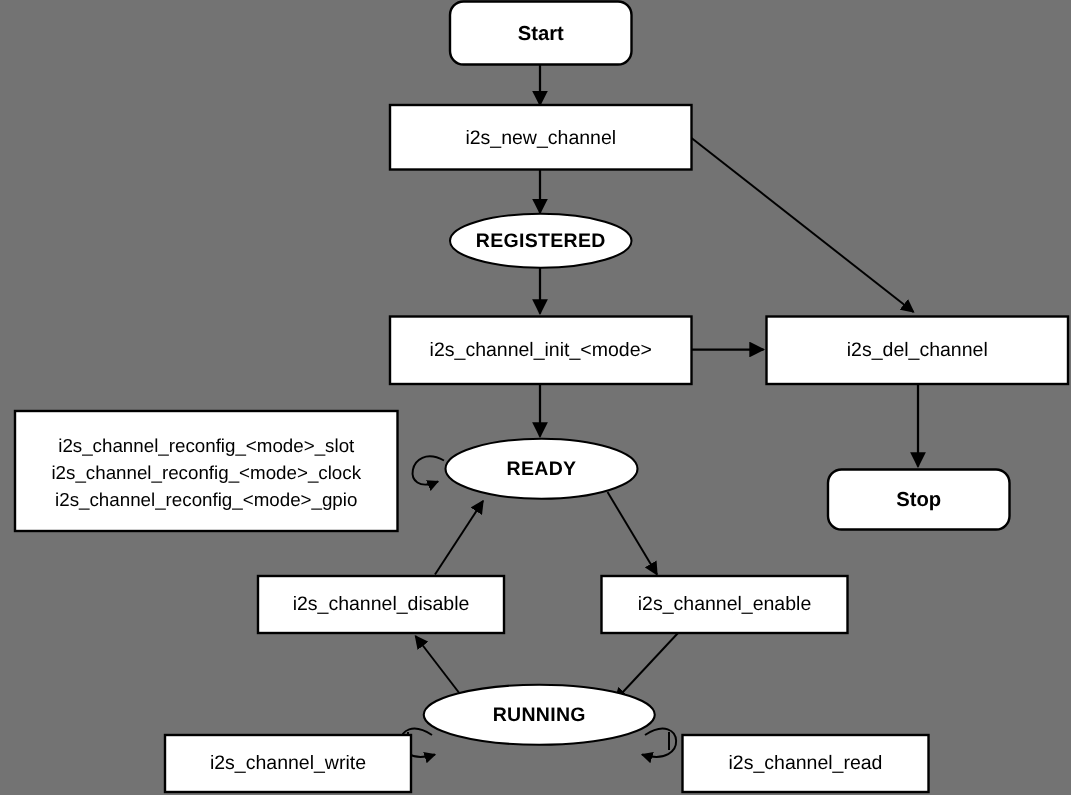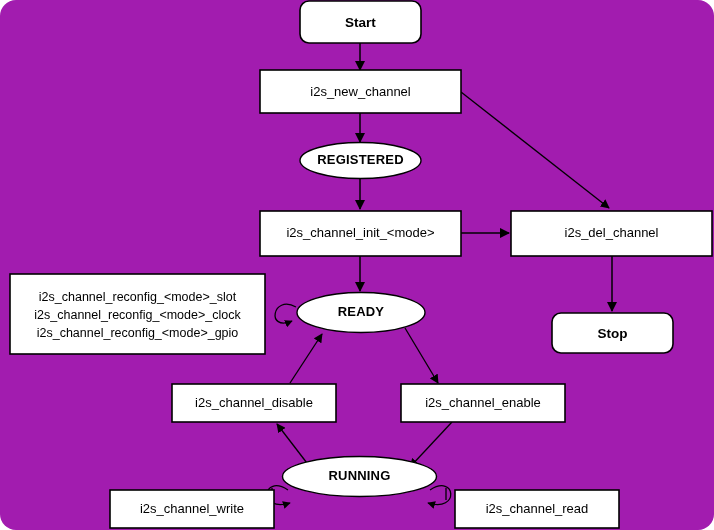--- a/index.html
+++ b/index.html
@@ -10,22 +10,21 @@
   body {
     width: 714px;
     height: 530px;
     font-family: "Liberation Sans", sans-serif;
     overflow: hidden;
   }
   #diagram-root {
     position: relative;
     width: 714px;
     height: 530px;
-    background: #a21caf;
-    border-radius: 16px;
+    background: #737373;
   }
   svg#flow {
     position: absolute;
     top: 0;
     left: 0;
     width: 714px;
     height: 530px;
   }
   .node-shape {
     fill: #ffffff;

